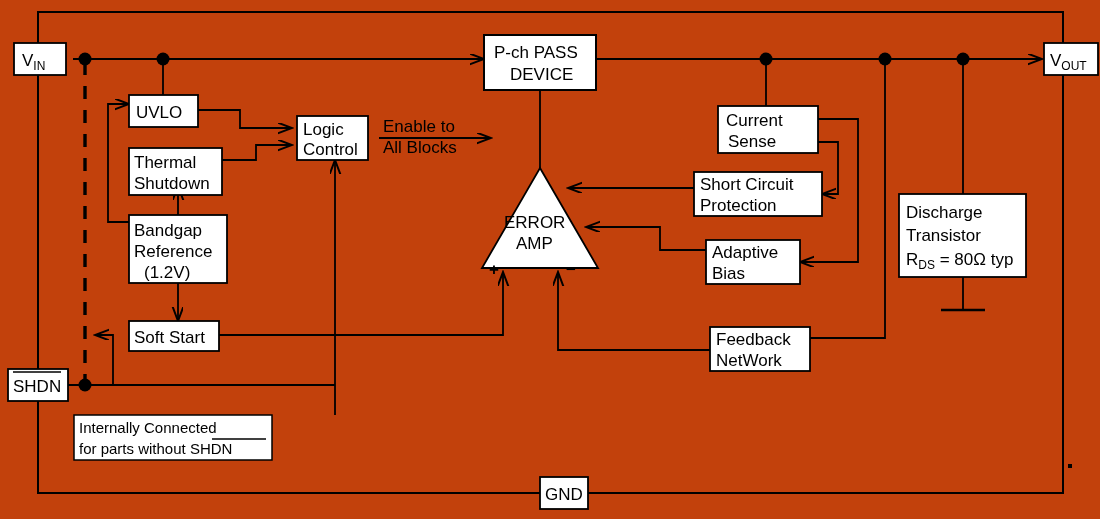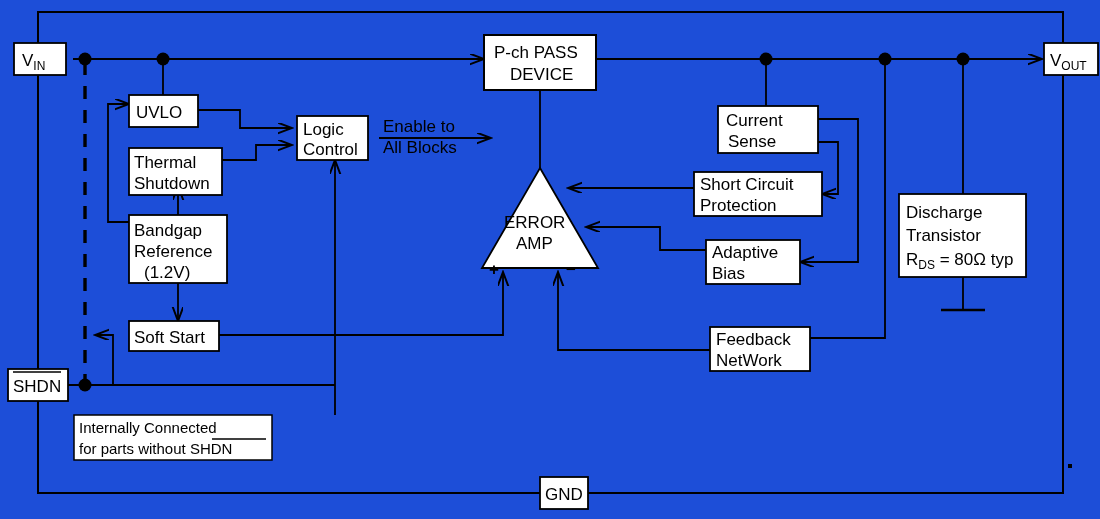--- a/index.html
+++ b/index.html
@@ -1,19 +1,19 @@
 <!DOCTYPE html>
 <html><head>
 <meta charset="utf-8">
 <style>
   html,body{margin:0;padding:0;background:#ffffff;}
   #root{
     position:relative;
     width:1100px;height:519px;
-    background:#1d4ed8;
+    background:#c2410c;
     font-family:"Liberation Sans","DejaVu Sans",sans-serif;
     overflow:hidden;
   }
   #diagram{position:absolute;left:0;top:0;width:1100px;height:519px;}
   .blk-text{
     font-family:"Liberation Sans","DejaVu Sans",sans-serif;
     font-size:17px;
     fill:#000;
   }
   .blk-text.small{font-size:15px;}

